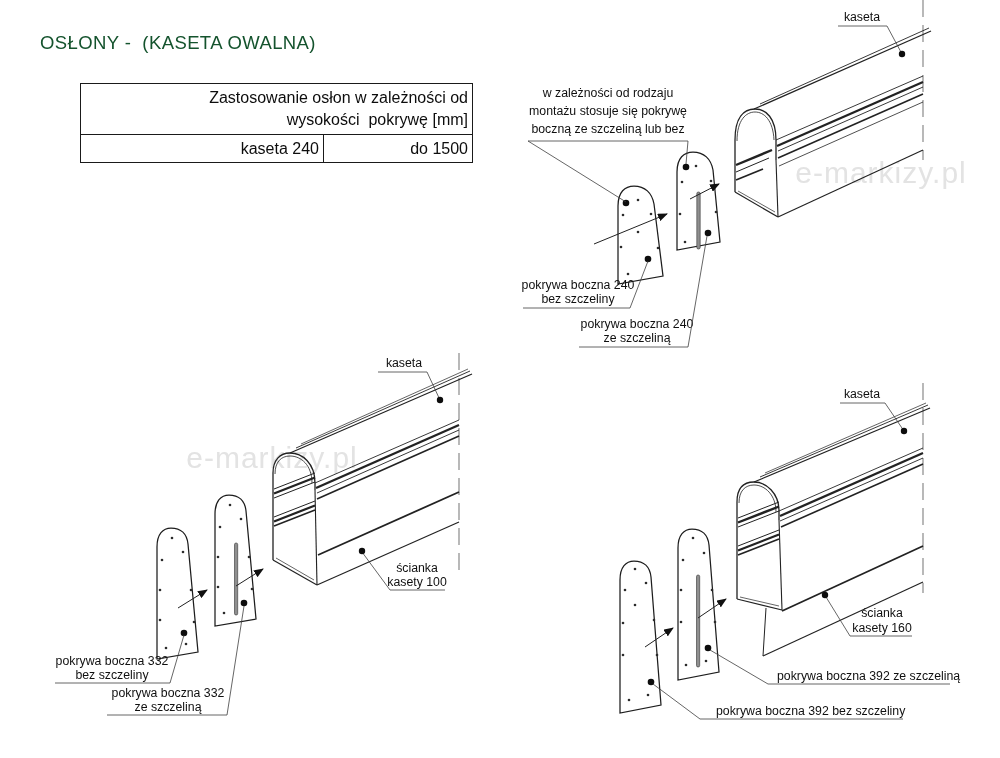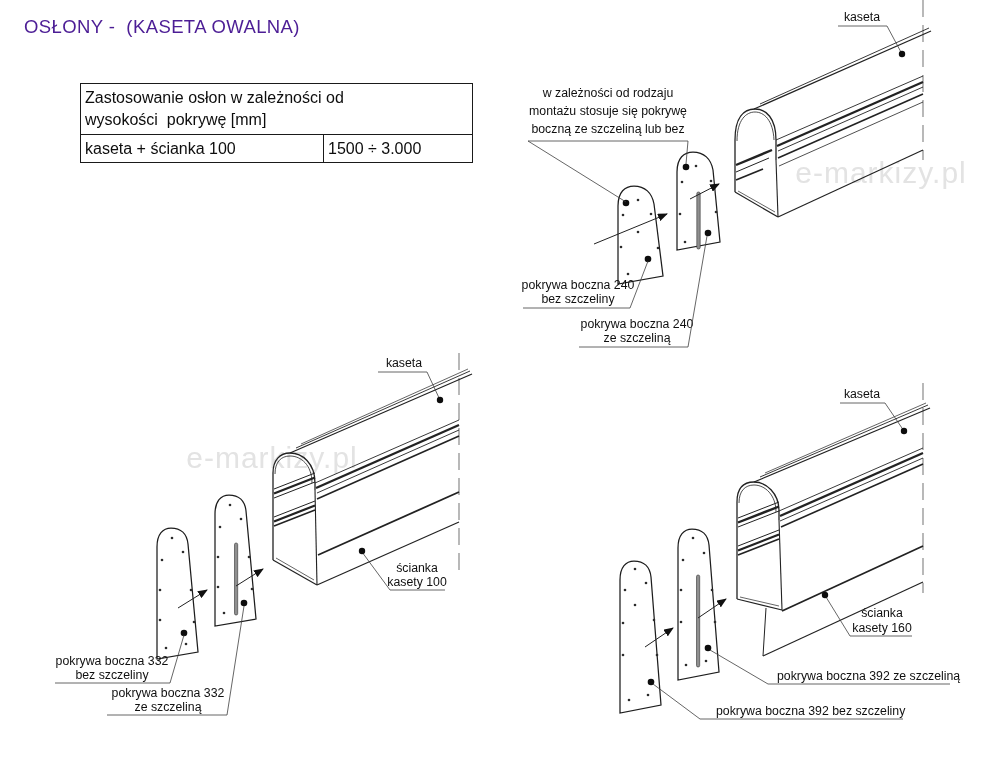--- a/index.html
+++ b/index.html
@@ -1,28 +1,28 @@
 <!DOCTYPE html>
 <html><head>
 <meta charset="utf-8">
 <style>
   html,body{margin:0;padding:0;}
   body{
     width:1000px;height:758px;position:relative;background:#ffffff;
     font-family:"Liberation Sans",sans-serif;overflow:hidden;color:#111;
   }
   .page-title{
-    position:absolute;left:24px;top:16px;margin:0;
-    font-size:18.5px;font-weight:400;letter-spacing:.4px;color:#4c1d95;white-space:pre;
+    position:absolute;left:24px;top:16px;margin:16px;
+    font-size:18.5px;font-weight:400;letter-spacing:.4px;color:#14532d;white-space:pre;
   }
   table.spec{
     position:absolute;left:80px;top:83px;border-collapse:collapse;table-layout:fixed;
   }
   table.spec td{
-    border:1.7px solid #1a1a1a;text-align:left;vertical-align:middle;
+    border:1.7px solid #1a1a1a;text-align:right;vertical-align:middle;
     font-size:16px;color:#0d0d0d;padding:1px 4px;background:#fff;
   }
   td.c1{width:234px;} td.c2{width:140px;}
   td.hdr{height:48px;font-size:16.5px;}
   td.row{height:25px;}
   .hline{display:block;white-space:pre;line-height:1.35;}
   svg{position:absolute;overflow:visible;}
   svg text{font-family:"Liberation Sans",sans-serif;fill:#101010;}
   text.lbl{font-size:12.3px;}
   text.wm{font-size:30px;fill:#e3e3e3;letter-spacing:1px;font-weight:400;}
@@ -43,22 +43,22 @@
 
 <table class="spec">
   <tbody>
       <tr>
     <td class="hdr" colspan="2">
       <span class="hline">Zastosowanie osłon w zależności od</span>
       <span class="hline">wysokości  pokrywę [mm]</span>
     </td>
   </tr>
   <tr>
-    <td class="row c1">kaseta + ścianka 100</td>
-    <td class="row c2">1500 ÷ 3.000</td>
+    <td class="row c1">kaseta 240</td>
+    <td class="row c2">do 1500</td>
   </tr>
 </tbody>
   </table>
 
 <svg style="left:500px;top:0;" width="500" height="358" viewBox="0 0 500 358">
   <defs>
     <marker id="ah1" viewBox="0 0 10 8" refX="9" refY="4" markerWidth="10" markerHeight="8" orient="auto">
         <path d="M0,0 L10,4 L0,8 Z" fill="#111"></path>
       </marker>
   </defs>

